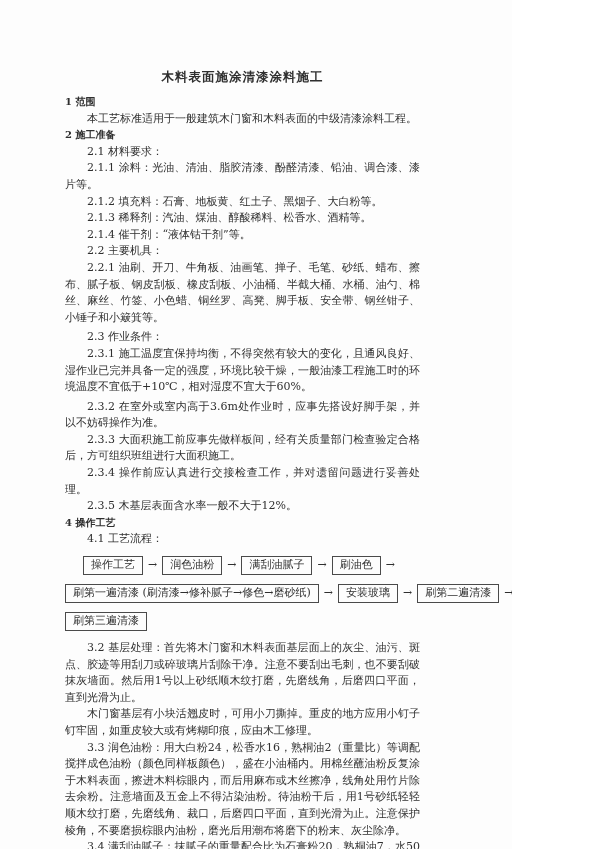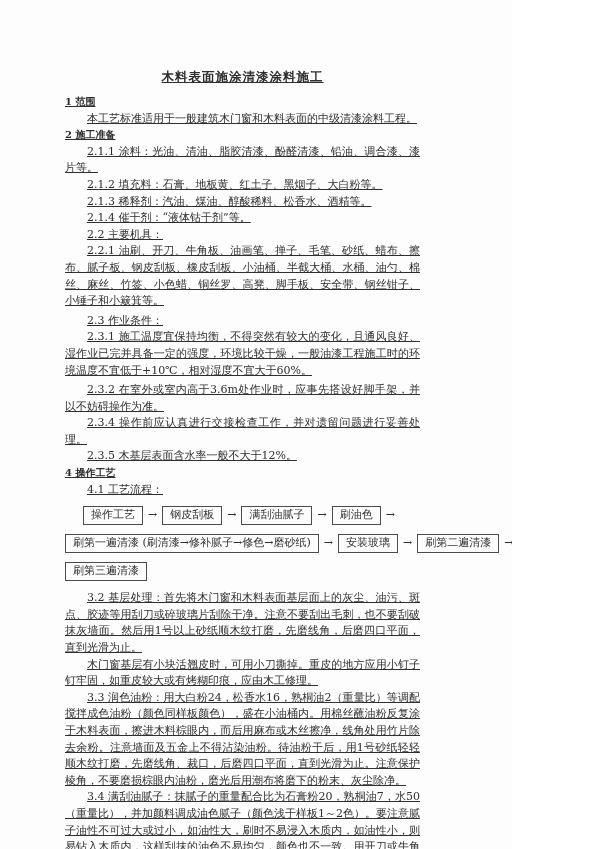--- a/index.html
+++ b/index.html
@@ -11,21 +11,20 @@
   }
   .page {
     box-sizing: border-box;
     width: 512px; height: 849px;
     padding: 68px 92px 0 65px;
     background: #fdfdfd;
     color: #2f2f2f;
     font-size: 11px;
     line-height: 16.6px;
     overflow: hidden;
-    text-decoration: underline;
   }
   .doc-title {
     text-align: center;
     font-size: 12.5px;
     font-weight: bold;
     letter-spacing: 1px;
     margin-bottom: 8px;
     line-height: 18px;
   }
   .sec-heading {
@@ -65,38 +64,40 @@
 <body>
 
 <div class="page">
 
   <div class="doc-title">木料表面施涂清漆涂料施工</div>
 
   <div class="sec-heading">1 范围</div>
   <p class="para">本工艺标准适用于一般建筑木门窗和木料表面的中级清漆涂料工程。</p>
 
   <div class="sec-heading">2 施工准备</div>
+  <p class="para">2.1 材料要求：</p>
   <p class="para">2.1.1 涂料：光油、清油、脂胶清漆、酚醛清漆、铅油、调合漆、漆片等。</p>
   <p class="para">2.1.2 填充料：石膏、地板黄、红土子、黑烟子、大白粉等。</p>
   <p class="para">2.1.3 稀释剂：汽油、煤油、醇酸稀料、松香水、酒精等。</p>
   <p class="para">2.1.4 催干剂：“液体钴干剂”等。</p>
   <p class="para">2.2 主要机具：</p>
   <p class="para">2.2.1 油刷、开刀、牛角板、油画笔、掸子、毛笔、砂纸、蜡布、擦布、腻子板、钢皮刮板、橡皮刮板、小油桶、半截大桶、水桶、油勺、棉丝、麻丝、竹签、小色蜡、铜丝罗、高凳、脚手板、安全带、钢丝钳子、小锤子和小簸箕等。</p>
   <p class="para gap-top">2.3 作业条件：</p>
   <p class="para">2.3.1 施工温度宜保持均衡，不得突然有较大的变化，且通风良好、湿作业已完并具备一定的强度，环境比较干燥，一般油漆工程施工时的环境温度不宜低于+10℃，相对湿度不宜大于60%。</p>
   <p class="para gap-top">2.3.2 在室外或室内高于3.6m处作业时，应事先搭设好脚手架，并以不妨碍操作为准。</p>
+  <p class="para">2.3.3 大面积施工前应事先做样板间，经有关质量部门检查验定合格后，方可组织班组进行大面积施工。</p>
   <p class="para">2.3.4 操作前应认真进行交接检查工作，并对遗留问题进行妥善处理。</p>
   <p class="para">2.3.5 木基层表面含水率一般不大于12%。</p>
 
   <div class="sec-heading">4 操作工艺</div>
   <p class="para">4.1 工艺流程：</p>
 
   <div class="flow-area">
     <div class="flow-row indented">
-      <span class="fbox">操作工艺</span><span class="farrow">→</span><span class="fbox">钢皮刮板</span><span class="farrow">→</span><span class="fbox">满刮油腻子</span><span class="farrow">→</span><span class="fbox">刷油色</span><span class="farrow">→</span>
+      <span class="fbox">操作工艺</span><span class="farrow">→</span><span class="fbox">润色油粉</span><span class="farrow">→</span><span class="fbox">满刮油腻子</span><span class="farrow">→</span><span class="fbox">刷油色</span><span class="farrow">→</span>
     </div>
     <div class="flow-row">
       <span class="fbox">刷第一遍清漆 (刷清漆→修补腻子→修色→磨砂纸)</span><span class="farrow">→</span><span class="fbox">安装玻璃</span><span class="farrow">→</span><span class="fbox">刷第二遍清漆</span><span class="farrow">→</span>
     </div>
     <div class="flow-row">
       <span class="fbox">刷第三遍清漆</span>
     </div>
   </div>
 
   <p class="para gap-top6">3.2 基层处理：首先将木门窗和木料表面基层面上的灰尘、油污、斑点、胶迹等用刮刀或碎玻璃片刮除干净。注意不要刮出毛刺，也不要刮破抹灰墙面。然后用1号以上砂纸顺木纹打磨，先磨线角，后磨四口平面，直到光滑为止。</p>

